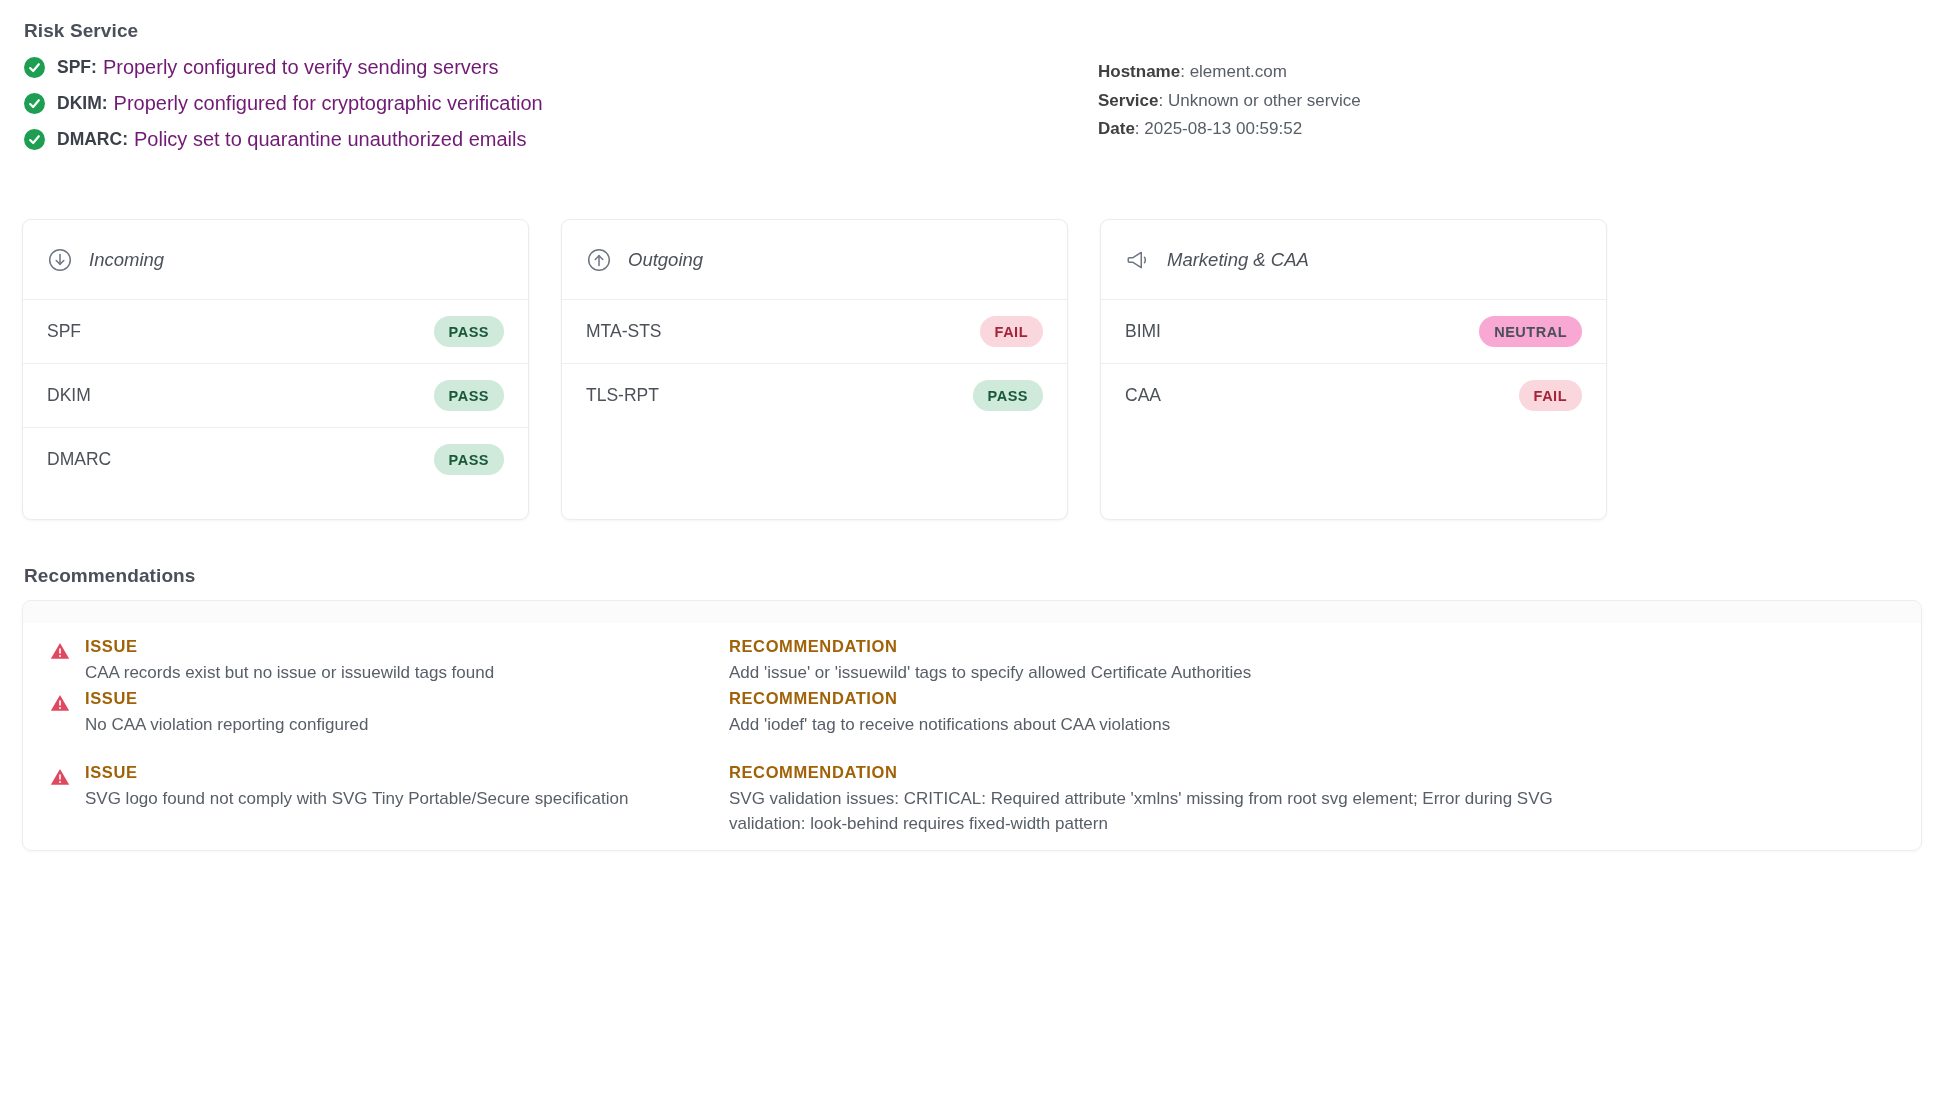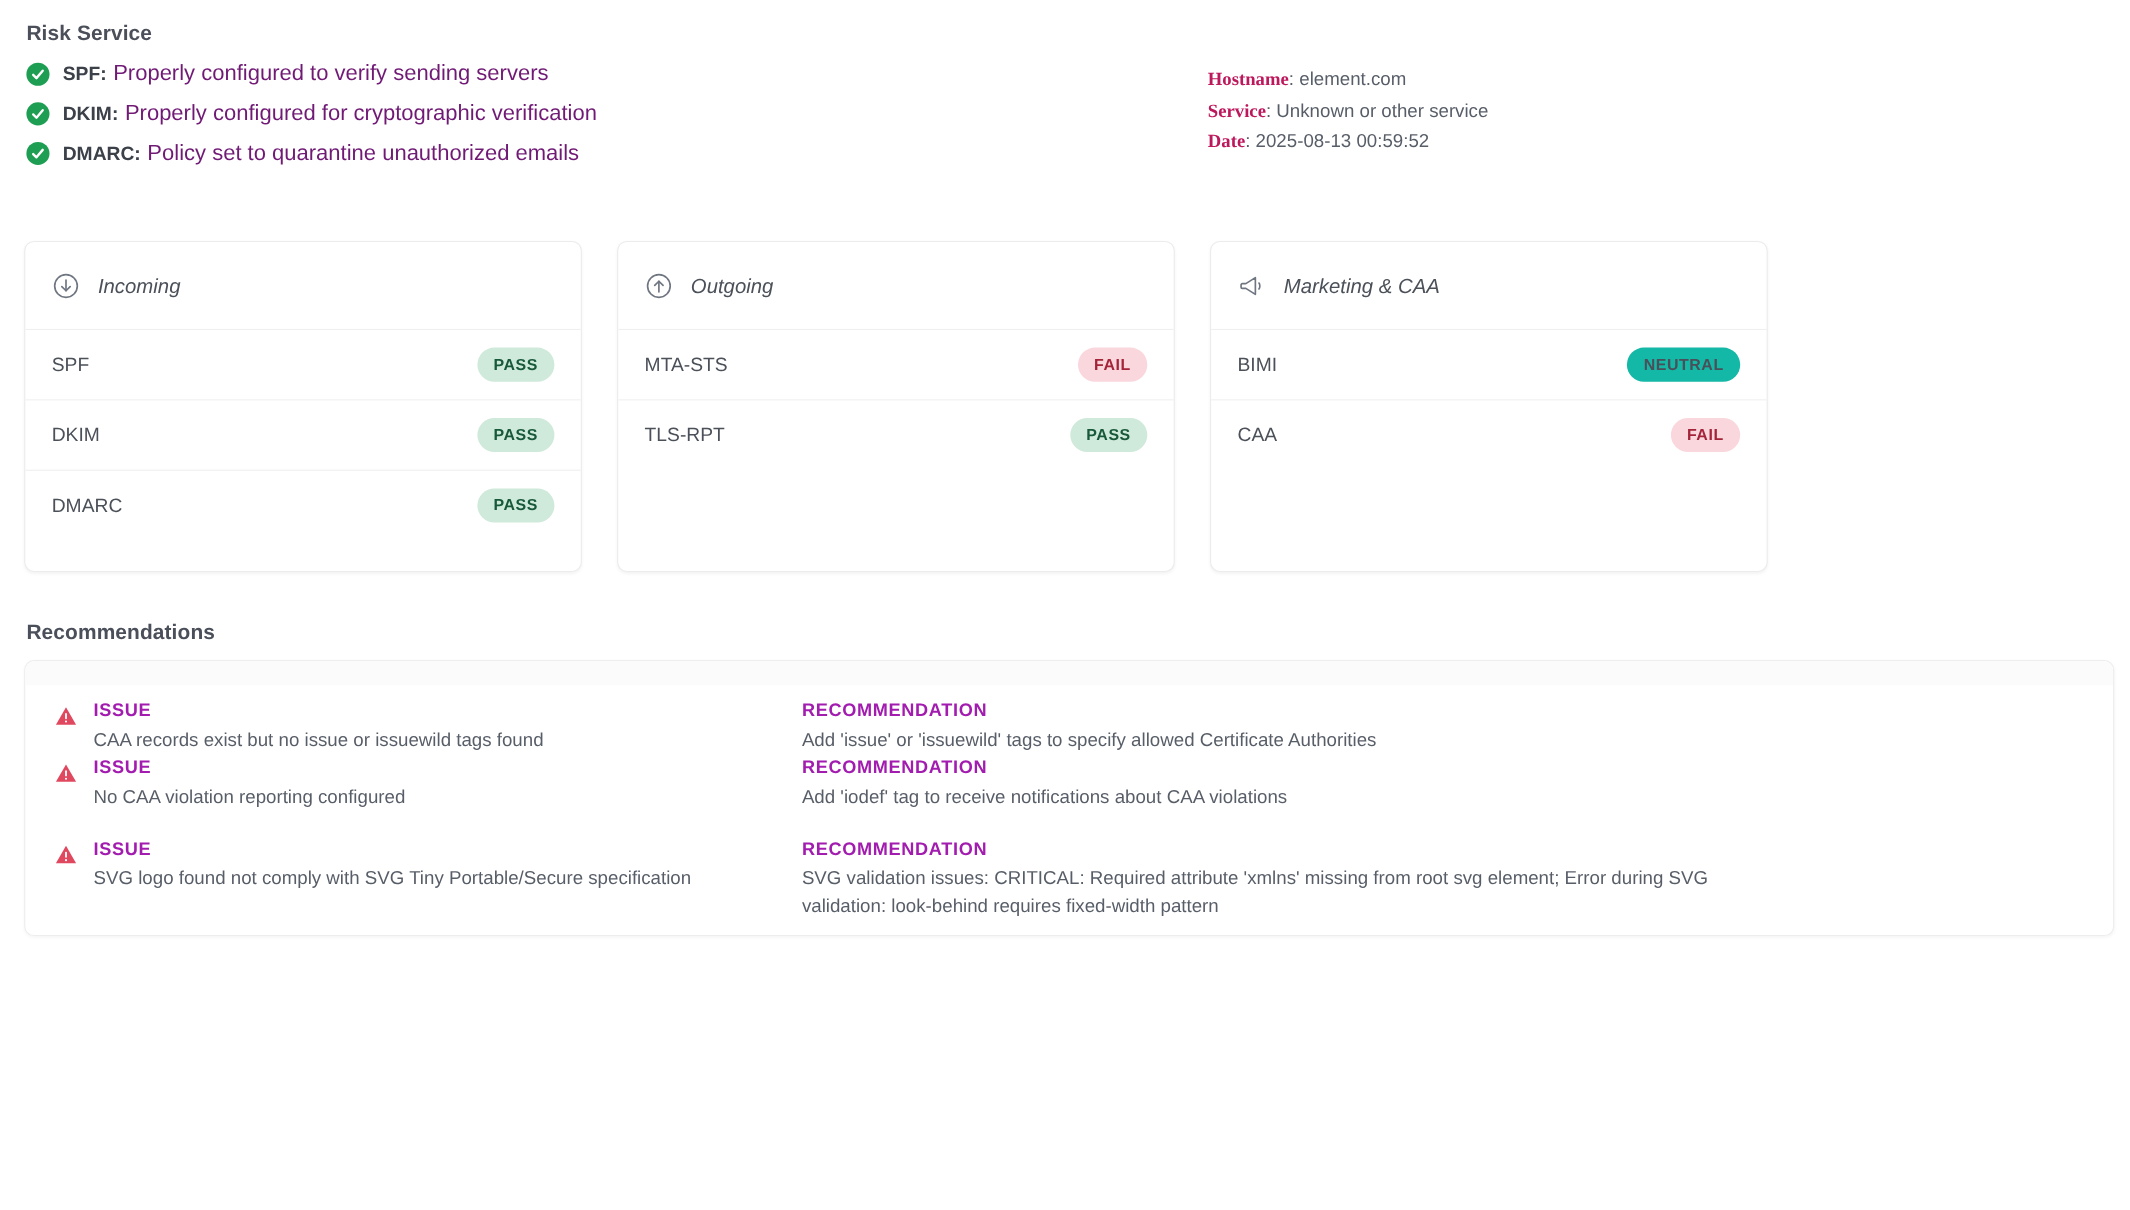--- a/index.html
+++ b/index.html
@@ -60,21 +60,21 @@
   }
 
   
   .meta-block {
     position: absolute;
     left: 1098px;
     top: 58px;
     line-height: 28.5px;
   }
   .meta-row { font-size: 17px; color: #585e68; white-space: nowrap; }
-  .meta-key { font-weight: bold; color: #be185d; font-family: Liberation Serif, serif; }
+  .meta-key { font-weight: bold; color: #404040; }
 
   
   .cards {
     position: absolute;
     left: 22px;
     top: 219px;
     display: flex;
     gap: 32px;
   }
   .card {
@@ -116,21 +116,21 @@
   .badge {
     display: inline-block;
     padding: 8px 15px 7px;
     border-radius: 16px;
     font-size: 14.5px;
     font-weight: bold;
     letter-spacing: 0.5px;
   }
   .badge-pass { background: #cfe9da; color: #18593a; }
   .badge-fail { background: #fad7dd; color: #a4243a; }
-  .badge-neutral { background: #14b8a6; color: #4a4f59; }
+  .badge-neutral { background: #f9a8d4; color: #4a4f59; }
 
   
   .recs-title {
     position: absolute;
     left: 24px;
     top: 565px;
   }
   .recs-panel {
     position: absolute;
     left: 22px;
@@ -158,21 +158,21 @@
   .warn-icon {
     width: 22px;
     height: 22px;
     margin-right: 14px;
     margin-top: 3px;
     flex: none;
   }
   .rec-heading {
     font-size: 16.5px;
     font-weight: bold;
-    color: #a21caf;
+    color: #a16207;
     letter-spacing: 0.6px;
     margin-bottom: 4px;
   }
   .rec-body {
     font-size: 17px;
     color: #585e68;
     line-height: 25px;
     max-width: 900px;
   }
   .rec-right .rec-item { padding-left: 0; }

